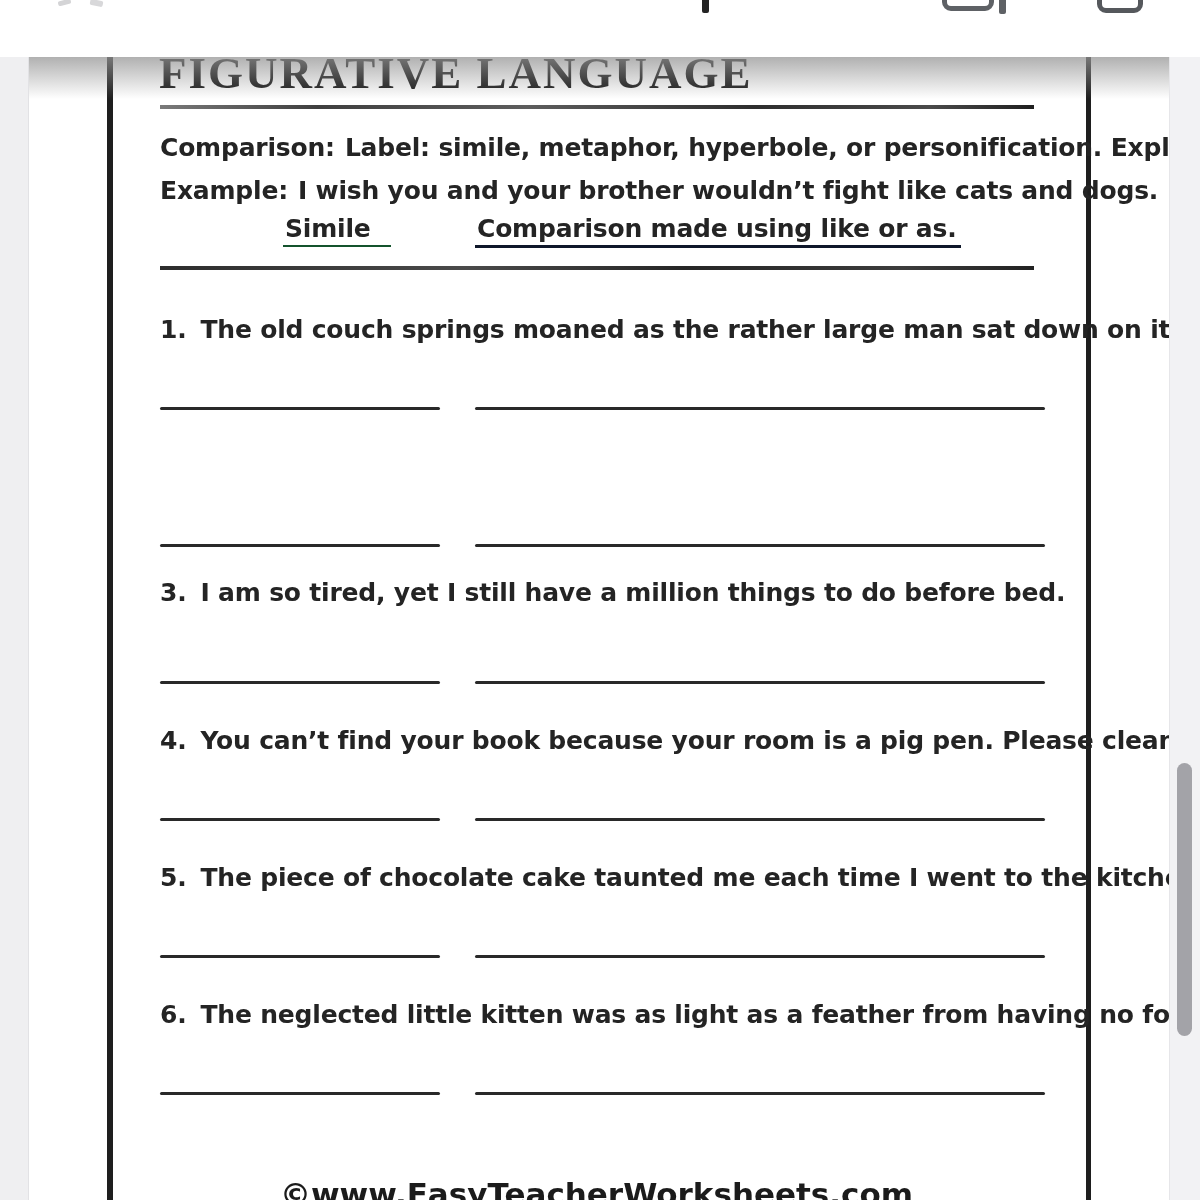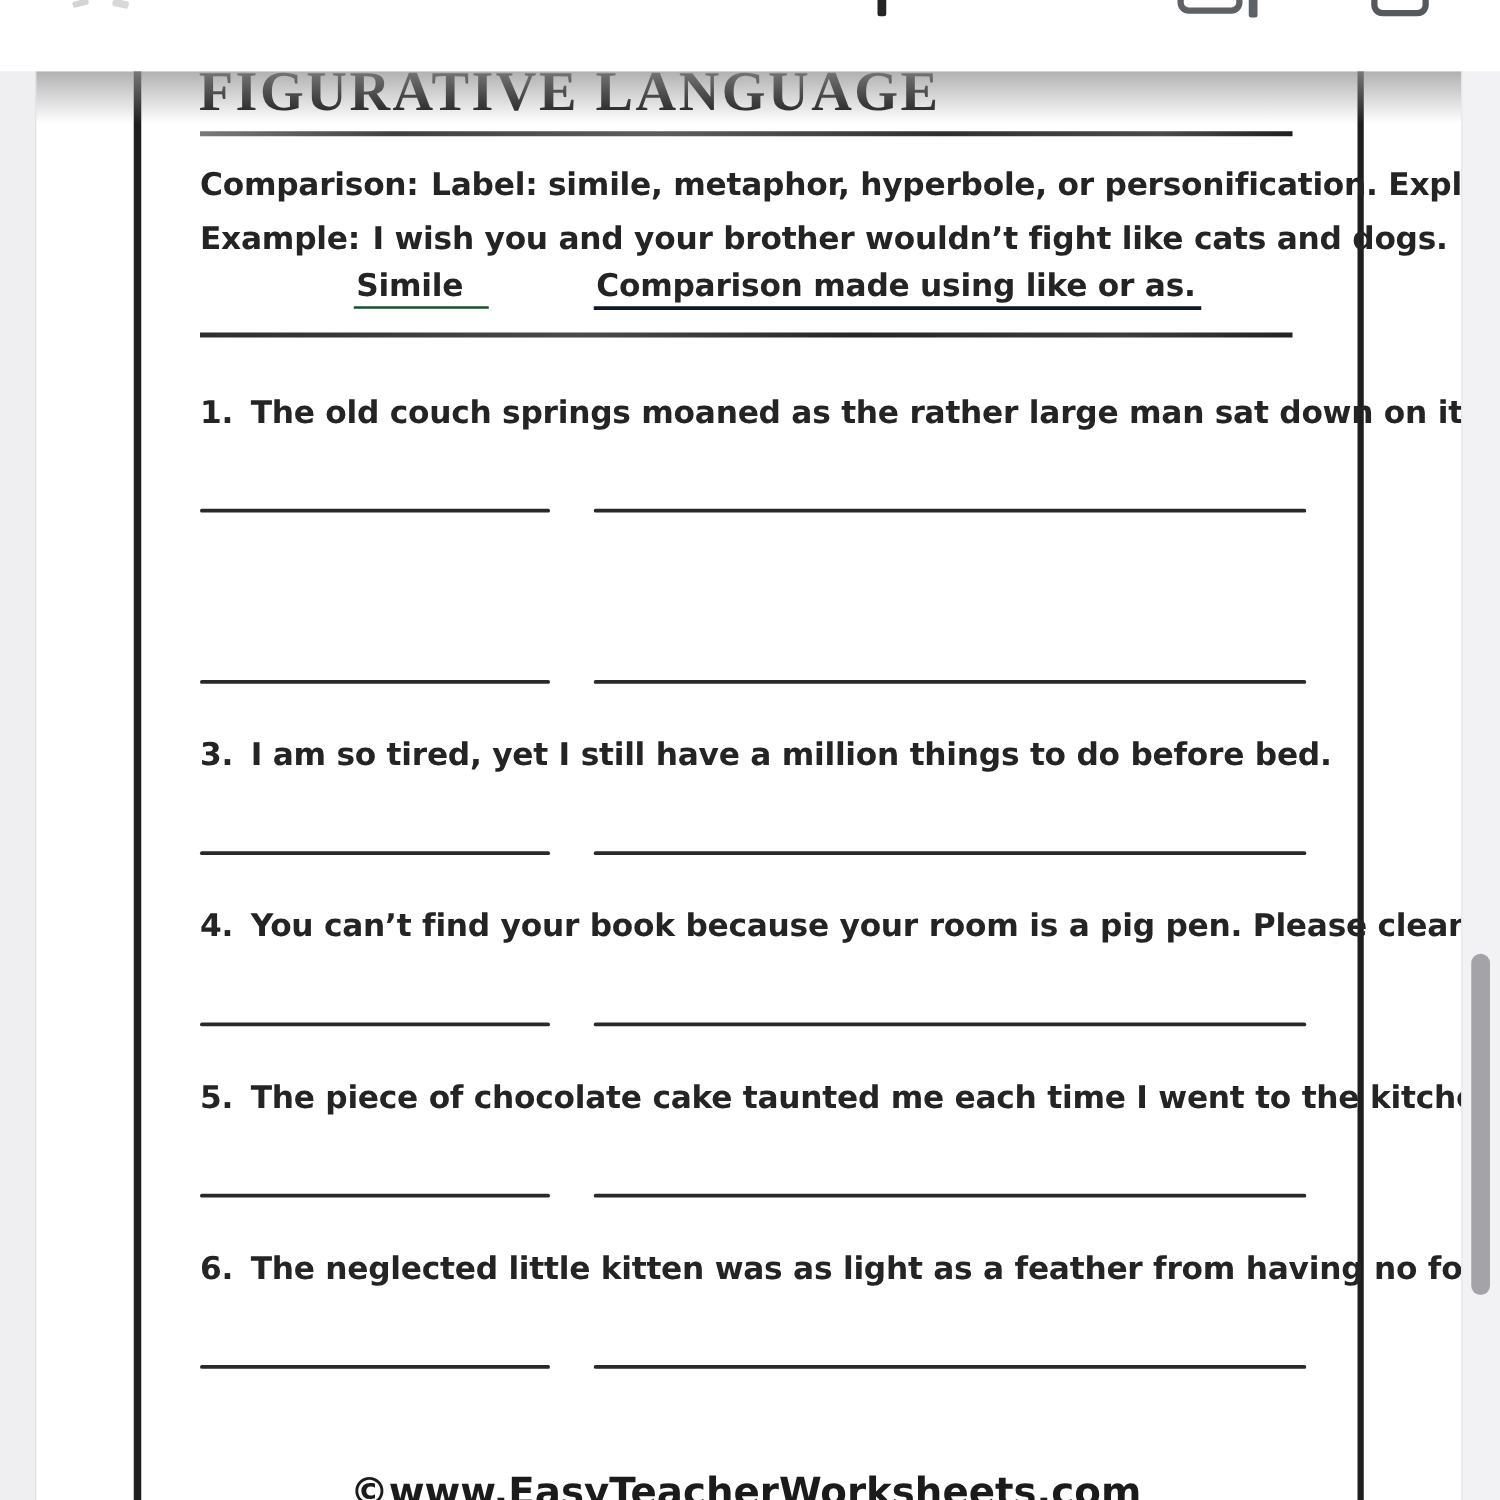--- a/index.html
+++ b/index.html
@@ -139,21 +139,21 @@
   <div class="blanks" style="top:350px">
     <div class="blank-short"></div>
     <div class="blank-long"></div>
   </div>
 
   <div class="blanks" style="top:487px">
     <div class="blank-short"></div>
     <div class="blank-long"></div>
   </div>
 
-  <div class="question ws-text" style="top:532px">
+  <div class="question ws-text" style="top:521px">
     <span class="q-num">3.</span><span>I am so tired, yet I still have a million things to do before bed.</span>
   </div>
   <div class="blanks" style="top:624px">
     <div class="blank-short"></div>
     <div class="blank-long"></div>
   </div>
 
   <div class="question ws-text" style="top:669px">
     <span class="q-num">4.</span><span>You can’t find your book because your room is a pig pen.  Please clean it.</span>
   </div>

